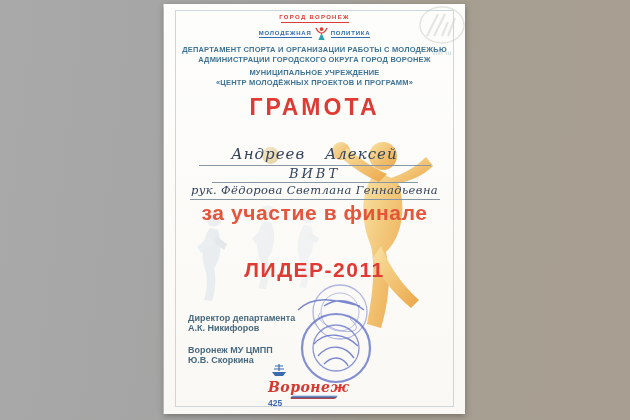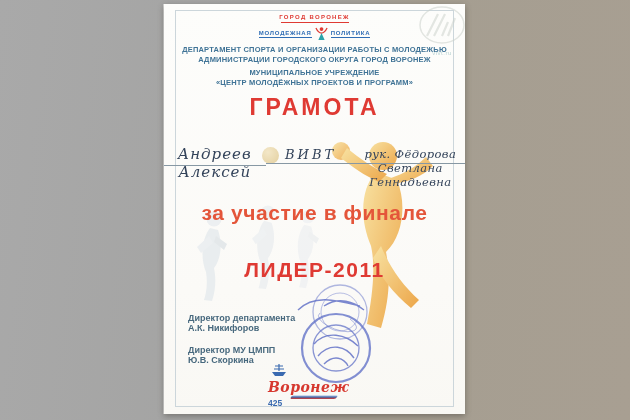--- a/index.html
+++ b/index.html
@@ -24,21 +24,21 @@
   .logo-city{top:10px;font-size:6px;font-weight:bold;letter-spacing:1.3px;color:var(--red,#df3a33);}
   .logo-rule{top:18px;left:50%;margin-left:-34px;width:68px;height:1px;background:var(--red,#df3a33);}
   .logo-row{top:22px;display:flex;justify-content:center;align-items:center;gap:3px;width:100%;}
   .logo-word{font-size:6px;font-weight:bold;letter-spacing:.8px;color:#2f6db5;border-bottom:1px solid #2f6db5;padding-bottom:1px;}
   .hdr{color:var(--header_blue,#3f7396);font-weight:bold;letter-spacing:.2px;}
   .hdr1{top:41px;font-size:7.5px;line-height:9.5px;}
   .hdr2{top:64px;font-size:7.5px;line-height:9.5px;}
   .title{top:90px;font-size:23px;font-weight:bold;letter-spacing:3px;color:var(--red,#df3a33);}
   .subtitle{top:125px;font-size:14.5px;font-weight:bold;letter-spacing:.5px;color:var(--blue,#3996cc);}
   
-  .hw{left:0;right:0;top:141px;display:flex;flex-direction:row;align-items:center;}
+  .hw{left:0;right:0;top:141px;display:flex;flex-direction:column;align-items:center;}
   .hw-row{border-bottom:1px solid #8798a4;text-align:center;
     font-family:"DejaVu Serif",serif;font-style:italic;color:var(--ink,#33435a);}
   .hw1{width:232px;height:20px;font-size:15px;word-spacing:14px;letter-spacing:1px;}
   .hw2{width:206px;height:16px;font-size:13px;letter-spacing:3px;}
   .hw3{width:250px;height:16px;font-size:11.5px;letter-spacing:.4px;}
   .reason{top:197px;font-size:21px;font-weight:bold;letter-spacing:.6px;color:var(--orange,#e4553a);}
   .contest{top:219px;font-size:10.5px;line-height:15px;font-weight:bold;letter-spacing:.8px;color:var(--contest_blue,#449fd4);}
   .leader{top:254px;font-size:21px;font-weight:bold;letter-spacing:1.5px;color:var(--red,#df3a33);}
   
   .sig-row{left:24px;right:18px;display:flex;justify-content:space-between;
@@ -139,21 +139,21 @@
   </div>
 
   <div class="abs ctr txt reason">за участие в финале</div>
   <div class="abs ctr txt leader">ЛИДЕР-2011</div>
 
   <div class="abs sig-row sig1 txt">
     <span>Директор департамента</span>
     <span>А.К. Никифоров</span>
   </div>
   <div class="abs sig-row sig2 txt">
-    <span>Директор МУ ЦМПП</span>
+    <span>Воронеж МУ ЦМПП</span>
     <span>Ю.В. Скоркина</span>
   </div>
 
   <svg class="abs stamp" viewBox="0 0 110 112">
     <g fill="none" stroke="#4a5cc0">
       <circle cx="56" cy="32" r="27" stroke-width="1.3" opacity=".5"></circle>
       <circle cx="56" cy="32" r="19" stroke-width="1" opacity=".45"></circle>
       <circle cx="52" cy="68" r="34" stroke-width="2.2" opacity=".8"></circle>
       <circle cx="52" cy="68" r="23" stroke-width="1.3" opacity=".75"></circle>
       <path d="M14 30 C30 14 52 20 76 26 M40 26 C55 16 70 22 80 30" stroke-width="1.4" opacity=".85"></path>

